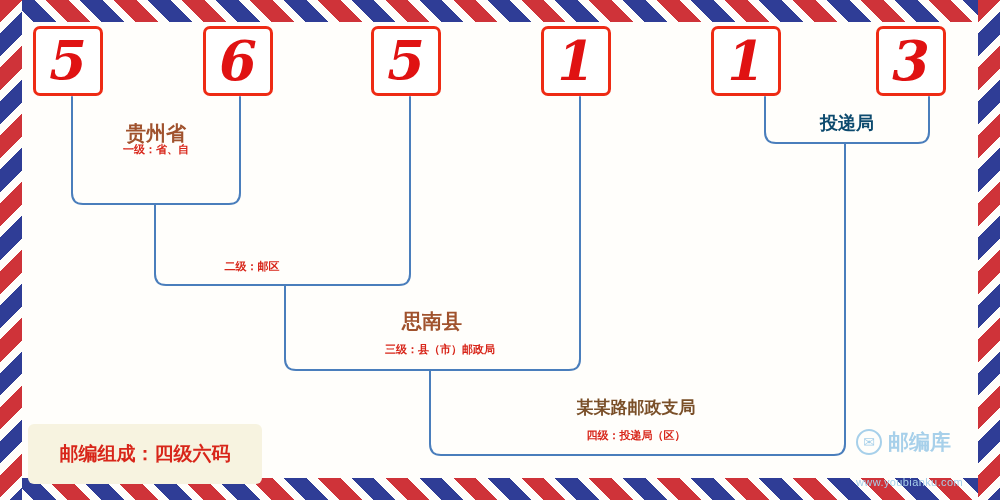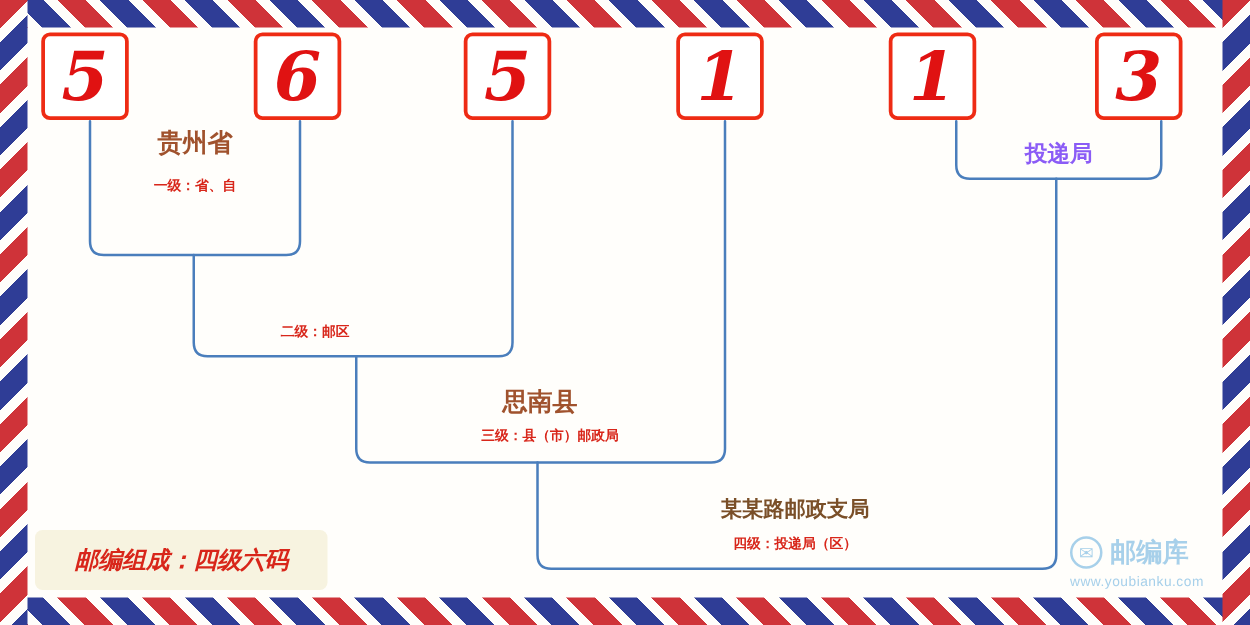--- a/index.html
+++ b/index.html
@@ -51,48 +51,47 @@
     color: #e01212;
   }
 
   
   .lbl {
     position: absolute; transform: translateX(-50%);
     white-space: nowrap; text-align: center; z-index: 3;
   }
   .place  { color: #a0522d; font-weight: bold; font-size: 20px; }
   .desc   { color: #d8261a; font-weight: bold; font-size: 11px; line-height: 23px; }
-  .slate  { color: #8b5cf6; font-weight: bold; font-size: 18px; }
+  .slate  { color: #0c4a6e; font-weight: bold; font-size: 18px; }
   .branch { color: #7a4f28; font-weight: bold; font-size: 17px; }
 
   
   .badge {
     position: absolute; left: 28px; top: 424px;
-    width: 234px; height: 48px;
+    width: 234px; height: 60px;
     background: #f7f3e0; border-radius: 6px;
     display: flex; align-items: center; justify-content: center;
     z-index: 3;
-    font-style: italic;
   }
   .badge span { color: #d8261a; font-weight: bold; font-size: 19px; }
 
   
   .brand {
     position: absolute; left: 856px; top: 428px; z-index: 3;
     color: #a7d0ea; cursor: pointer;
   }
   .brand-row { display: flex; align-items: center; gap: 6px; }
   .env-circle {
     width: 26px; height: 26px;
     border: 2px solid #a7d0ea; border-radius: 50%;
     display: flex; align-items: center; justify-content: center;
     font-size: 14px; line-height: 1;
   }
   .brand-name { font-size: 21px; font-weight: bold; }
-  .brand-url  { font-size: 11px; margin-top: 4px; letter-spacing: 0.4px; }
+  .brand-url  { font-size: 11px; margin-top: 20px; letter-spacing: 0.4px; }
 </style>
 </head>
 <body>
 
 <div class="edge edge-top"></div>
 <div class="edge edge-bottom"></div>
 <div class="edge edge-left"></div>
 <div class="edge edge-right"></div>
 
 <svg class="lines" width="1000" height="500" viewBox="0 0 1000 500">
@@ -115,21 +114,21 @@
 <div class="digit-box" style="left:541px">
   <span class="digit">1</span>
 </div>
 <div class="digit-box" style="left:711px">
   <span class="digit">1</span>
 </div>
 <div class="digit-box" style="left:876px">
   <span class="digit">3</span>
 </div>
 
-<div class="lbl place" style="left:156px; top:101px">贵州省</div>
+<div class="lbl place" style="left:156px; top:120px">贵州省</div>
 <div class="lbl desc" style="left:156px; top:138px">
   <div>一级：省、自</div>
 </div>
 
 <div class="lbl desc" style="left:252px; top:255px">二级：邮区</div>
 
 <div class="lbl place" style="left:432px; top:308px">思南县</div>
 <div class="lbl desc" style="left:440px; top:338px">三级：县（市）邮政局</div>
 
 <div class="lbl slate" style="left:847px; top:111px">投递局</div>

